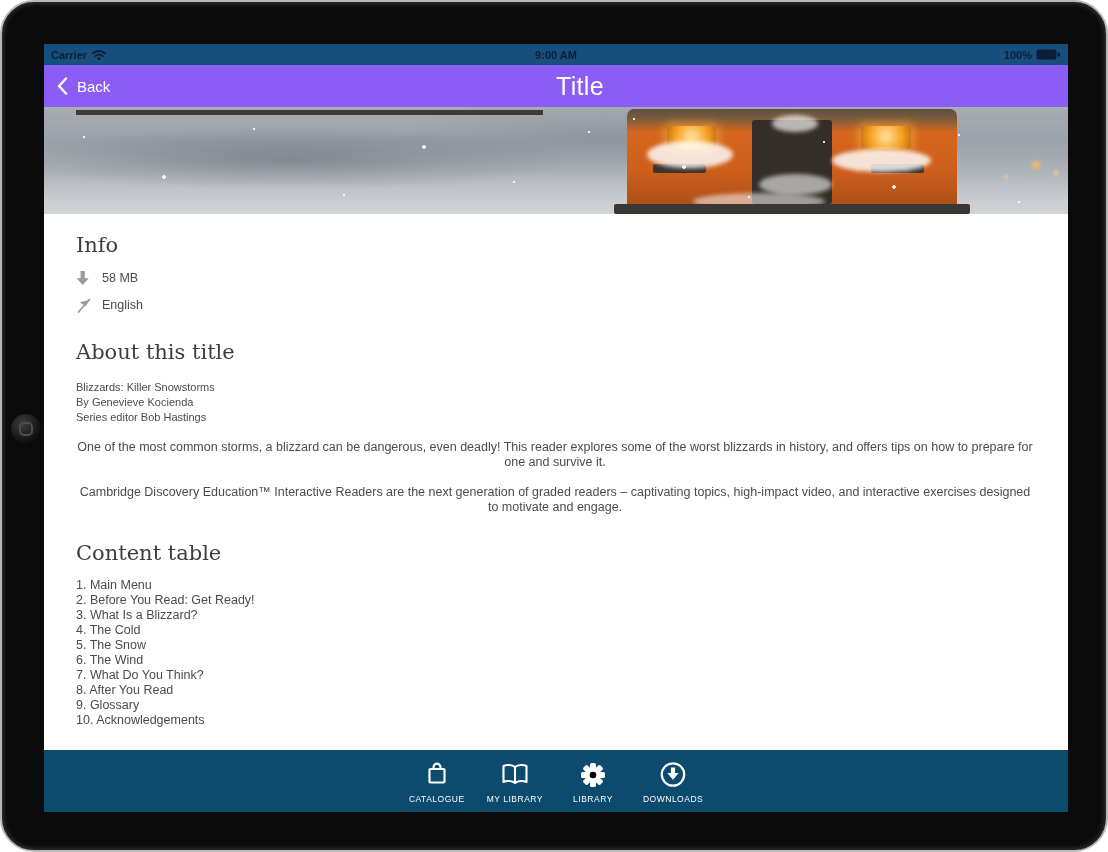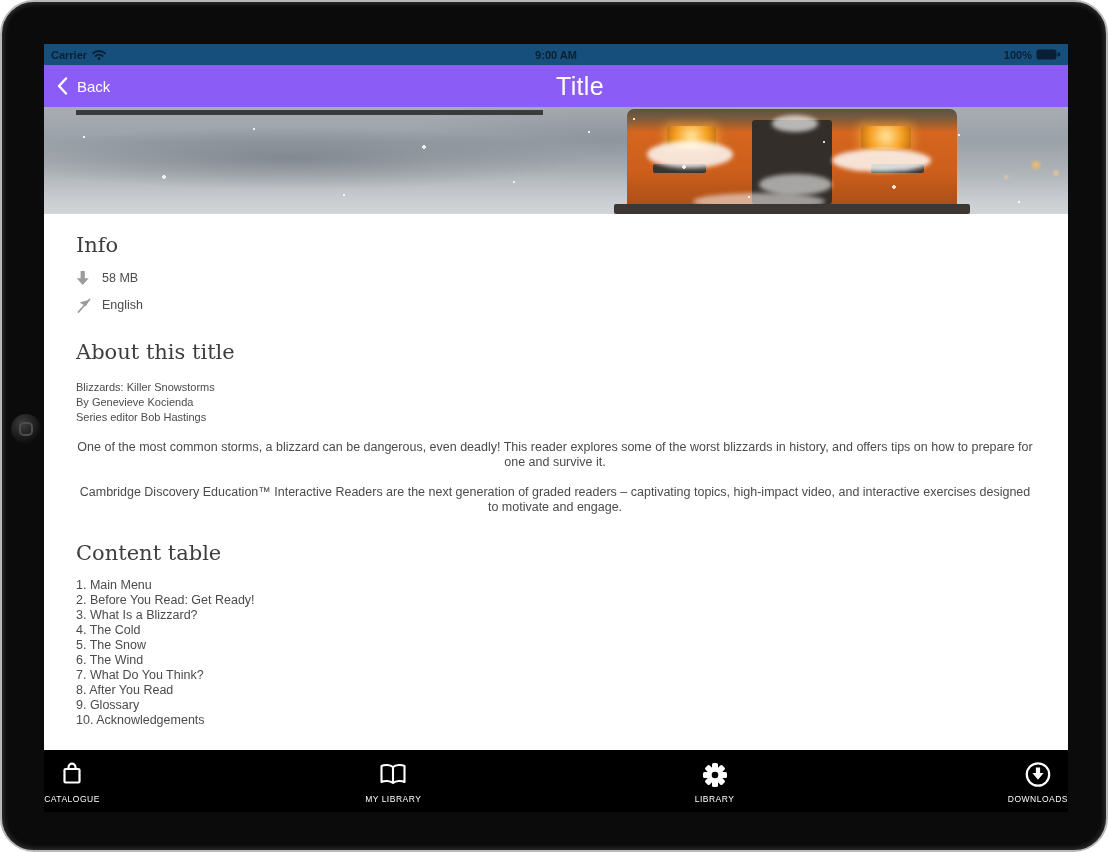--- a/index.html
+++ b/index.html
@@ -101,22 +101,22 @@
   .h-about { margin-top: 27px; margin-bottom: 14px; }
   .h-toc   { margin-top: 26px; margin-bottom: 13px; }
   .info-row { display: flex; align-items: center; margin-bottom: 10px; font-size: 12.5px; color: #4b4b4b; gap: 8px; }
   .info-row .ico { width: 16px; height: 17px; margin-right: 2px; display: inline-flex; align-items: center; }
   .credits { font-size: 11px; line-height: 15px; margin-top: 16px; }
   .para { font-size: 12.5px; line-height: 15px; margin: 15px 0 0 0; max-width: 958px; text-align: center; }
   .toc-item { font-size: 12.5px; line-height: 15px; }
 
   
   .tabbar {
-    height: 62px; background: #000000; flex: none;
-    display: flex; align-items: center; justify-content: space-between; gap: 22px;
+    height: 62px; background: #0c4a6e; flex: none;
+    display: flex; align-items: center; justify-content: center; gap: 22px;
   }
   .tab-item { display: flex; flex-direction: column; align-items: center; gap: 5px; cursor: pointer; min-width: 56px; }
   .tab-item .tab-icon { height: 30px; display: flex; align-items: flex-end; justify-content: center; }
   .tab-label { color: #ffffff; font-size: 8.5px; letter-spacing: .5px; }
 </style>
 </head>
 <body>
 
 <div class="device">
   <div class="home-button"></div>

